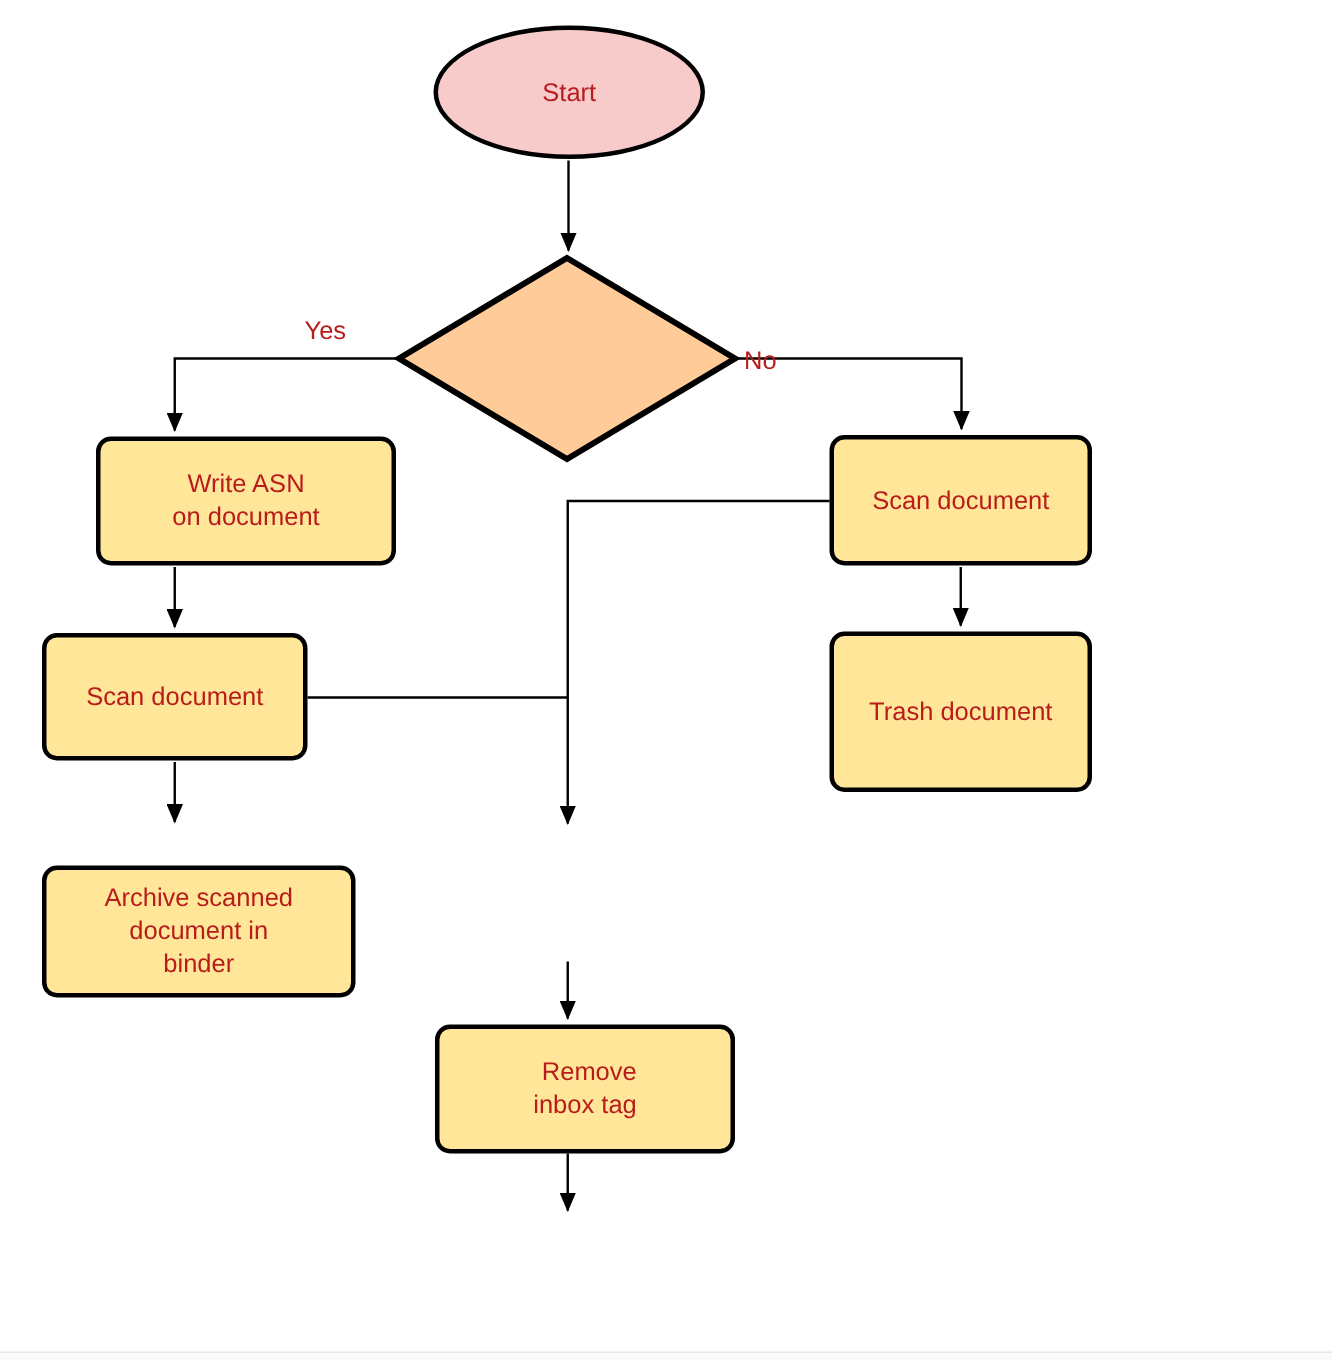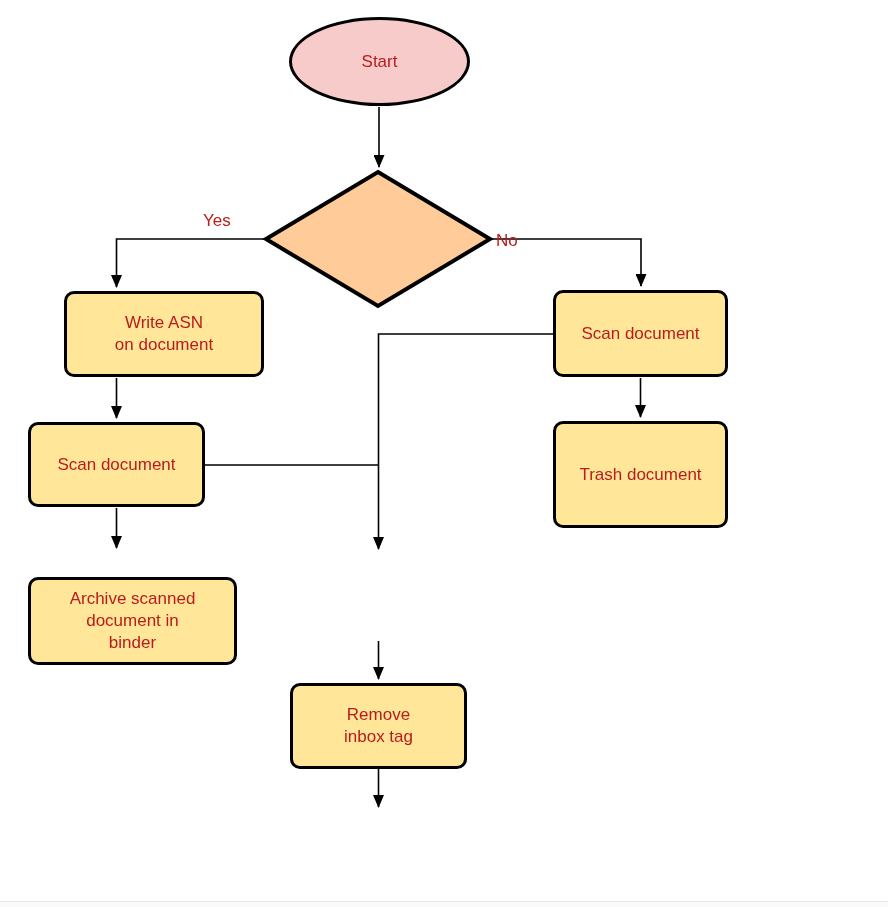--- a/index.html
+++ b/index.html
@@ -81,21 +81,21 @@
   }
 
   #node-start        { left: 289px; top: 17px;  width: 181px; height: 89px; }
   #node-end          { left: 289px; top: 811px; width: 181px; height: 89px; }
   #node-write-asn    { left: 28px;  top: 291px; width: 200px; height: 86px; margin-left: 36px; }
   #node-scan-left    { left: 28px;  top: 422px; width: 177px; height: 85px; }
   #node-archive      { left: 28px;  top: 577px; width: 209px; height: 88px; }
   #node-scan-right   { left: 553px; top: 290px; width: 175px; height: 87px; }
   #node-trash        { left: 553px; top: 421px; width: 175px; height: 107px; }
   #node-tagging      { left: 290px; top: 553px; width: 177px; height: 87px; }
-  #node-remove-inbox { left: 290px; top: 683px; width: 177px; height: 86px; }
+  #node-remove-inbox { left: 290px; top: 683px; width: 200px; height: 86px; text-align: right; }
   #node-decision-label { left: 268px; top: 203px; width: 221px; height: 72px; }
   #edge-label-yes    { left: 203px; top: 211px; width: 48px; }
   #edge-label-no     { left: 496px; top: 211px; width: 48px; margin-top: 20px; }
   #annotation        { left: 483px; top: 590px; width: 402px; }
 </style>
 </head>
 <body>
 
 <div class="canvas">
 

